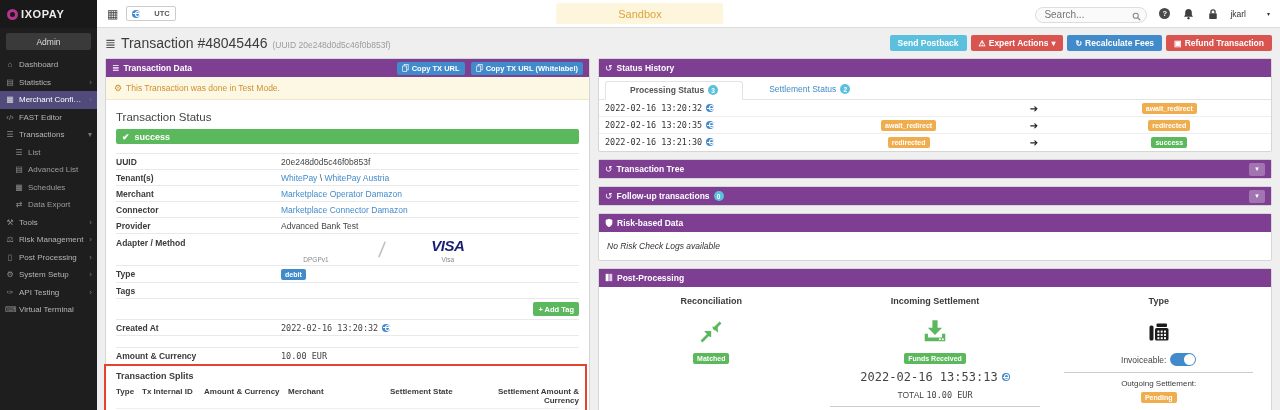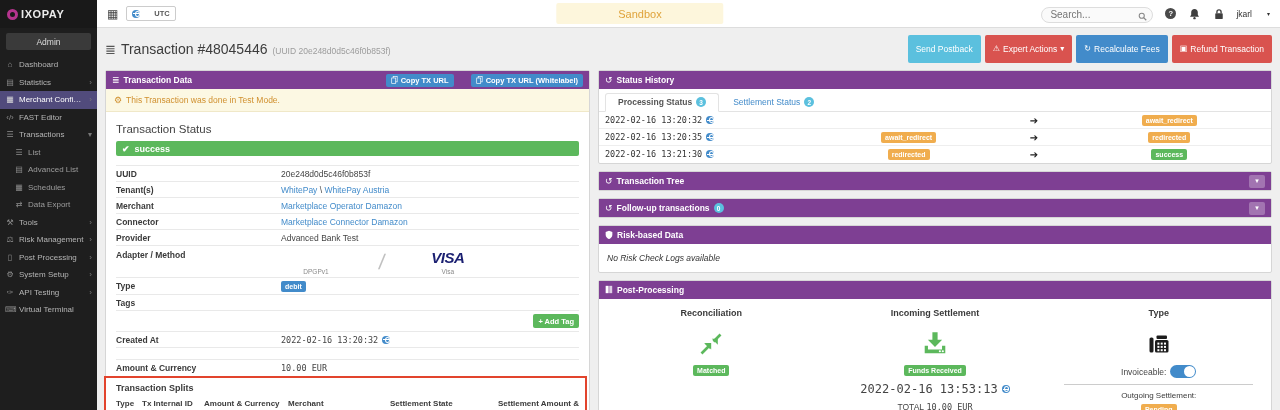--- a/index.html
+++ b/index.html
@@ -34,49 +34,49 @@
     background:#fdf6dc;color:#dfa33c;font-size:11px;display:flex;align-items:center;
     padding:0 62px;border-radius:2px;white-space:nowrap}
   .tb-right{margin-left:auto;display:flex;align-items:center;gap:11px}
   .search-wrap{position:relative}
   .search-input{width:112px;height:16px;border:1px solid #ddd;border-radius:9px;background:#fafafa;
     font-size:10px;padding:0 18px 0 8px;color:#666;outline:none;font-family:"Liberation Sans",sans-serif}
   .search-ico{position:absolute;right:6px;top:3px}
   .tb-ico{width:13px;height:13px;display:flex;align-items:center;justify-content:center;cursor:pointer}
   .q-circle{width:11px;height:11px;border-radius:50%;background:#4a4a4a;color:#fff;font-size:7.5px;
     font-weight:bold;display:flex;align-items:center;justify-content:center}
-  .user{display:flex;align-items:center;gap:15px;font-size:8.5px;color:#333;cursor:pointer}
+  .user{display:flex;align-items:center;gap:21px;font-size:8.5px;color:#333;cursor:pointer}
   .user-caret{font-size:6px;color:#333}
 
   
   .content{position:absolute;top:29px;left:0;right:0;bottom:0;background:#efefef;padding:4px 8px;overflow:hidden}
   .page-head{display:flex;align-items:center;margin:2px 0 7px}
   .ph-title{display:flex;align-items:baseline;gap:5px}
   .ph-icon{color:#555;font-size:13px}
   .ph-text{font-size:14px;color:#3c3c3c}
   .ph-uuid{font-size:8.5px;color:#9c9c9c}
   .ph-actions{margin-left:auto;display:flex;gap:4px}
-  .btn{font-size:8.5px;font-weight:normal;color:#fff;padding:9px 8px;border-radius:2px;border:none;
-    cursor:pointer;display:flex;align-items:flex-start;gap:3px;font-family:"Liberation Sans",sans-serif}
+  .btn{font-size:8.5px;font-weight:bold;color:#fff;padding:3px 8px;border-radius:2px;border:none;
+    cursor:pointer;display:flex;align-items:flex-end;gap:3px;font-family:"Liberation Sans",sans-serif}
   .btn .bic{font-size:8px}
   .btn.cyan{background:var(--cyan,#5bc0de)} .btn.red{background:var(--red,#d9534f)} .btn.blue{background:var(--blue,#428bca)}
 
   .cols{display:flex;gap:8px;align-items:flex-start}
   .panel{background:#fff;border:1px solid #d6d6d6;border-radius:2px}
   .phead{background:var(--purple,#7e3f93);color:#fff;font-size:8.5px;font-weight:bold;display:flex;
     align-items:center;gap:4px;padding:0 6px;height:18px}
   .phead-ico{font-size:9px;font-weight:normal}
   .pchev{margin-left:auto;width:16px;height:13px;background:rgba(255,255,255,.28);border:none;
     border-radius:2px;color:#fff;font-size:7px;display:flex;align-items:center;justify-content:center;cursor:pointer}
   .cbadge{background:var(--cyan,#5bc0de);color:#fff;border-radius:50%;min-width:10px;height:10px;
     font-size:6.5px;display:inline-flex;align-items:center;justify-content:center;font-weight:bold;padding:0 1px}
 
   
   .left-panel{width:485px;flex:none}
-  .copy-btns{margin-left:auto;display:flex;gap:17px}
+  .copy-btns{margin-left:auto;display:flex;gap:6px}
   .btn-xs{background:var(--blue,#428bca);color:#fff;font-size:7.5px;font-weight:bold;padding:2px 5px;
     border-radius:2px;border:none;display:flex;gap:3px;align-items:center;cursor:pointer}
   .warn-row{background:var(--warning_bg,#fcf8e3);border-bottom:1px solid #f0e8c8;padding:6px 8px;
     font-size:8.5px;color:var(--warning_text,#d0902f);display:flex;gap:4px;align-items:center}
   .warn-ico{font-size:9px}
   .tx-body{padding:4px 10px 10px}
   .status-heading{font-size:11.5px;color:#444;margin:7px 0 6px}
   .success-bar{background:var(--green,#5cb85c);color:#fff;font-size:9px;font-weight:bold;height:15px;
     display:flex;align-items:center;gap:5px;padding:0 6px;border-radius:2px;margin-bottom:9px}
   .frow{display:flex;border-top:1px solid #e9e9e9;padding:2.5px 0;font-size:8.5px;align-items:center;min-height:14px}
@@ -106,21 +106,21 @@
   .red-box{position:absolute;left:-12px;right:-8px;top:-2px;bottom:-4px;border:2px solid #e2442d;z-index:5;pointer-events:none}
   .sec-title{font-size:9px;font-weight:bold;color:#3a3a3a}
   .sgrid-h{display:flex;font-size:8px;font-weight:bold;color:#3a3a3a;padding:6px 0 3px;border-bottom:1px solid #eee}
   .sgrid-r{display:flex;font-size:8.5px;color:#444;padding:5px 0 9px;align-items:flex-start}
   .sc1{width:26px}.sc2{width:62px}.sc3{width:76px}.sc4{width:110px;padding-left:8px}.sc5{width:74px}.sc6{flex:1;text-align:right}
 
   
   .right-col{flex:1;min-width:0}
   .rpanel{margin-bottom:7px}
   .tabs{display:flex;gap:2px;padding:4px 6px 0;border-bottom:1px solid #e3e3e3;font-size:8.5px}
-  .tab{padding:3px 12px 4px;display:flex;gap:4px;align-items:flex-end;cursor:pointer;border-radius:3px 3px 0 0}
+  .tab{padding:3px 24px 4px;display:flex;gap:4px;align-items:flex-start;cursor:pointer;border-radius:3px 3px 0 0}
   .tab.active{background:#fff;border:1px solid #e3e3e3;border-bottom:1px solid #fff;margin-bottom:-1px;color:#555;font-weight:bold}
   .tab.inactive{color:var(--blue,#428bca)}
   .sh-row{display:flex;align-items:center;border-bottom:1px solid #eee;padding:2.5px 6px;font-size:8.5px;color:#333}
   .sh-rows{padding-bottom:1px}
   .sh-time{width:33%;display:flex;align-items:center;font-size:8.5px}
   .sh-from{width:26%;text-align:center}
   .sh-arrow{width:12%;text-align:center;font-size:10px;color:#222}
   .sh-to{flex:1;text-align:center}
 
   .risk-body{padding:9px 8px;font-size:8.5px;font-style:italic;color:#333}

